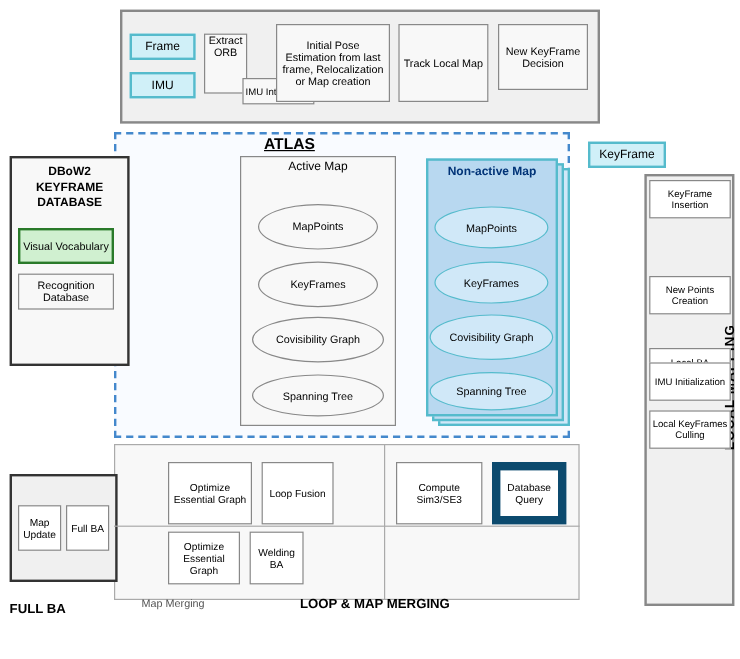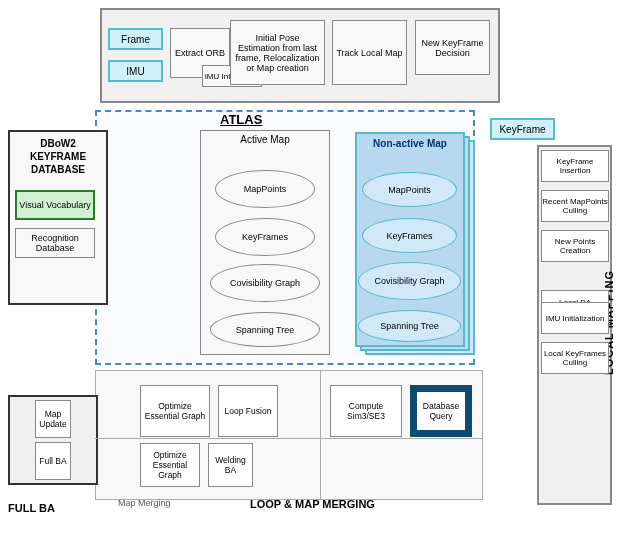--- a/index.html
+++ b/index.html
@@ -64,26 +64,26 @@
       align-items: center;
       justify-content: center;
       font-size: 10px;
     }
 
     
     .extract-orb-box {
       position: absolute;
       top: 28px;
       left: 170px;
-      width: 60px;
+      width: 36px;
       height: 50px;
       border: 1px solid #888;
       background: #f8f8f8;
       display: flex;
-      align-items: center;
+      align-items: flex-start;
       justify-content: center;
       text-align: center;
       font-size: 9px;
     }
 
     
     .pose-estimation-box {
       position: absolute;
       top: 20px;
       left: 230px;
@@ -398,23 +398,20 @@
   <div style="position:absolute;top:310px;left:358px;width:103px;height:32px;border-radius:50%;border:1px solid #5bc;background:#d0e8f8;display:flex;align-items:center;justify-content:center;font-size:9px;text-align:center;z-index:4;">
     <span>Spanning Tree</span>
   </div>
 
   <div class="local-mapping-sidebar"></div>
   <div class="local-mapping-label">LOCAL MAPPING</div>
 
   <div style="position:absolute;top:150px;right:8px;width:68px;height:32px;border:1px solid #888;background:#fff;display:flex;align-items:center;justify-content:center;text-align:center;font-size:8px;">
     <span>KeyFrame Insertion</span>
   </div>
-  <div style="position:absolute;top:190px;right:8px;width:68px;height:32px;border:1px solid #888;background:#fff;display:flex;align-items:center;justify-content:center;text-align:center;font-size:8px;">
-    <span>Recent MapPoints Culling</span>
-  </div>
   <div style="position:absolute;top:230px;right:8px;width:68px;height:32px;border:1px solid #888;background:#fff;display:flex;align-items:center;justify-content:center;text-align:center;font-size:8px;">
     <span>New Points Creation</span>
   </div>
   <div style="position:absolute;top:270px;right:8px;width:68px;height:24px;border:1px solid #888;background:#fff;display:flex;align-items:center;justify-content:center;text-align:center;font-size:8px;margin-top:20px;">
     <span>Local BA</span>
   </div>
   <div style="position:absolute;top:302px;right:8px;width:68px;height:32px;border:1px solid #888;background:#fff;display:flex;align-items:center;justify-content:center;text-align:center;font-size:8px;">
     <span>IMU Initialization</span>
   </div>
   <div style="position:absolute;top:342px;right:8px;width:68px;height:32px;border:1px solid #888;background:#fff;display:flex;align-items:center;justify-content:center;text-align:center;font-size:8px;">
@@ -450,21 +447,21 @@
   <div style="position:absolute;top:443px;left:208px;width:45px;height:44px;border:1px solid #888;background:#fff;display:flex;align-items:center;justify-content:center;text-align:center;font-size:8.5px;padding:2px;">
     <span>Welding BA</span>
   </div>
 
 
   <div class="map-merging-label">Map Merging</div>
 
   <div class="loop-map-merging-title">LOOP &amp; MAP MERGING</div>
 
   <div class="full-ba-outer">
-    <div style="display:flex;height:100%;flex-direction:column;align-items:center;justify-content:center;gap:4px;">
+    <div style="display:flex;height:100%;flex-direction:row;align-items:center;justify-content:center;gap:4px;">
       <div style="border:1px solid #888;background:#fff;width:36px;height:38px;display:flex;align-items:center;justify-content:center;text-align:center;font-size:8.5px;padding:2px;">
         <span>Map Update</span>
       </div>
       <div style="border:1px solid #888;background:#fff;width:36px;height:38px;display:flex;align-items:center;justify-content:center;text-align:center;font-size:8.5px;padding:2px;">
         <span>Full BA</span>
       </div>
     </div>
   </div>
   <div class="full-ba-label">FULL BA</div>
 

